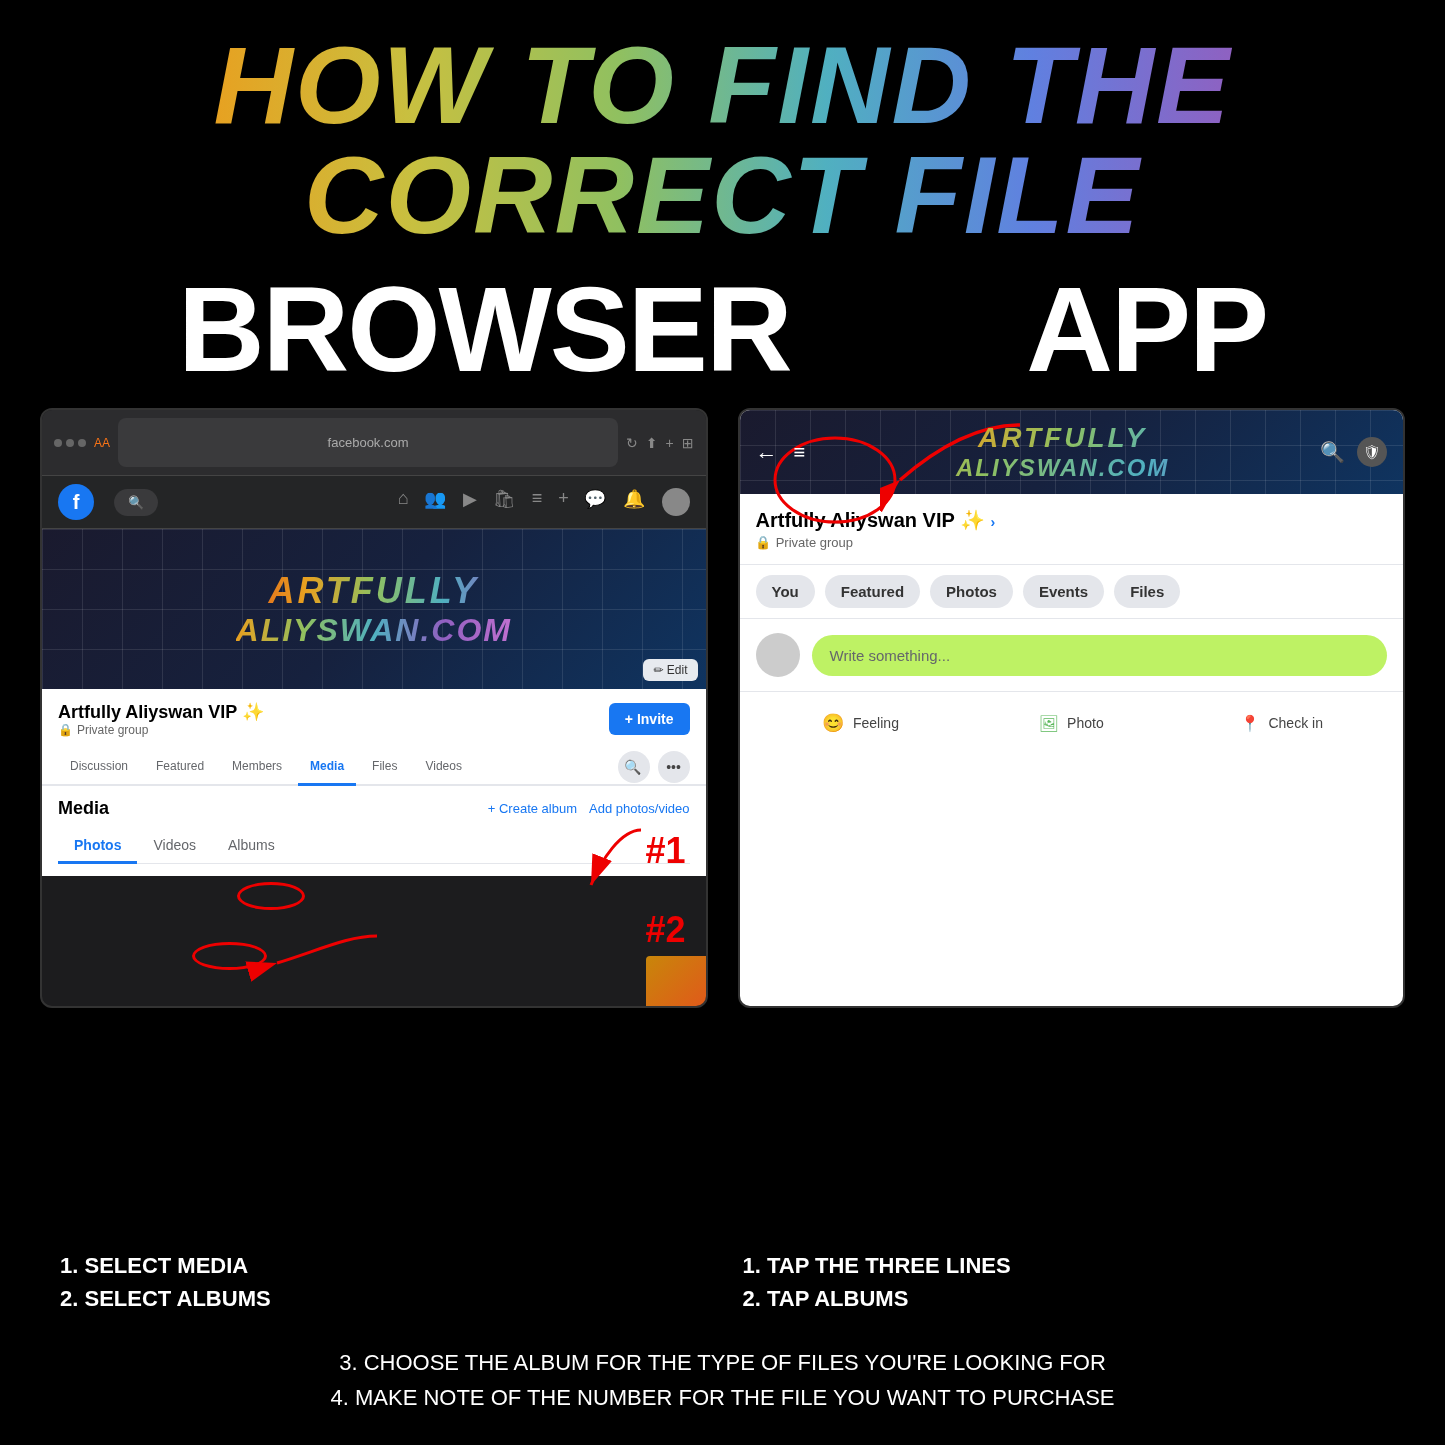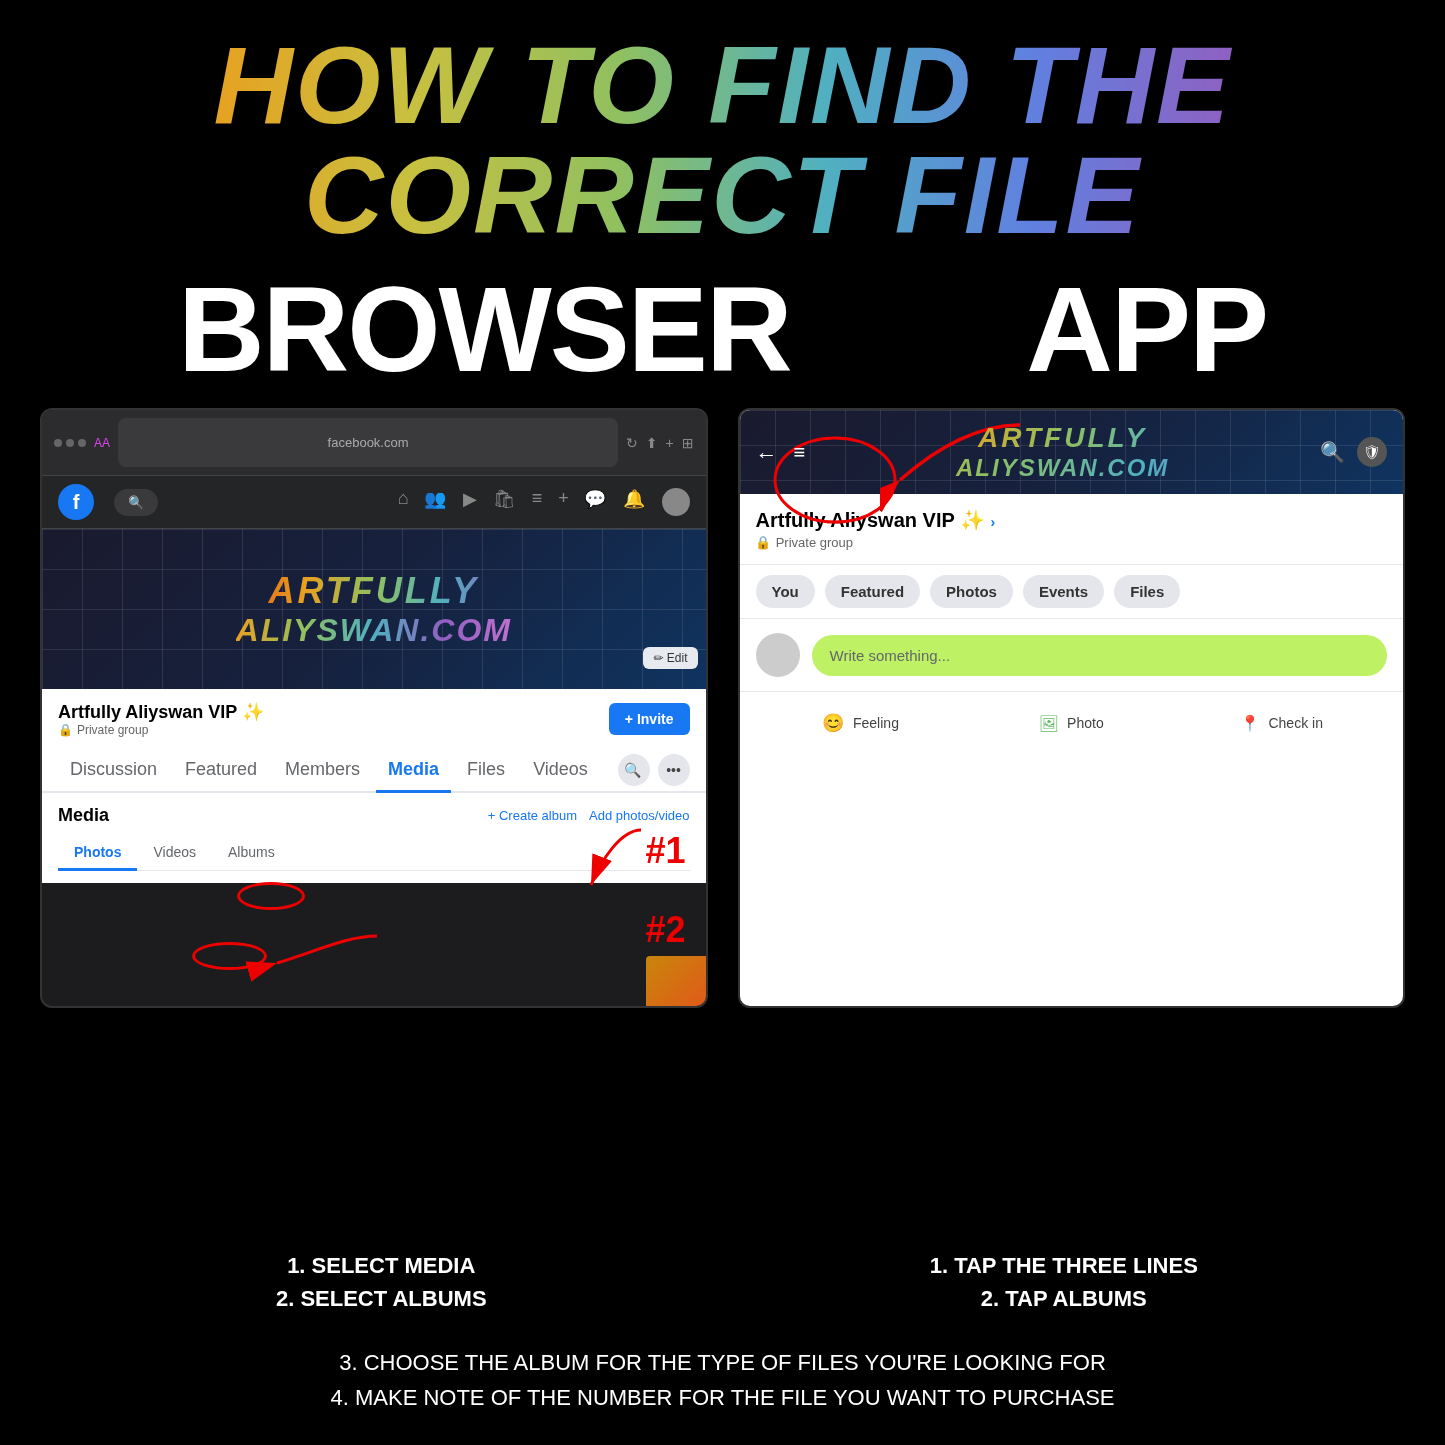--- a/index.html
+++ b/index.html
@@ -152,41 +152,41 @@
     .aliyswan-text {
       font-size: 32px; font-weight: 900; letter-spacing: 2px;
       font-style: italic;
       background: linear-gradient(to right, #e8a020, #90c060, #50b0c0, #9060c0, #c070d0);
       -webkit-background-clip: text;
       -webkit-text-fill-color: transparent;
       background-clip: text;
       text-transform: uppercase;
     }
     .fb-edit-btn {
-      position: absolute; bottom: 20px; right: 8px;
+      position: absolute; bottom: 8px; right: 8px;
       background: rgba(255,255,255,0.9); border-radius: 6px;
       padding: 4px 10px; font-size: 12px; color: #333;
       display: flex; align-items: center; gap: 4px;
     }
     .fb-group-info {
       background: #fff; padding: 12px 16px;
     }
     .fb-group-name {
       font-size: 18px; font-weight: 700; color: #000;
     }
     .fb-group-type {
       font-size: 12px; color: #666; display: flex; align-items: center; gap: 4px;
     }
     .fb-tabs-row {
       background: #fff; padding: 0 16px;
       display: flex; align-items: center; gap: 4px;
       border-bottom: 2px solid #e4e6eb;
     }
     .fb-tab {
-      padding: 10px 12px; font-size: 18px; color: #65676b; cursor: pointer;
+      padding: 10px 12px; font-size: 12px; color: #65676b; cursor: pointer;
       border-bottom: 3px solid transparent; margin-bottom: -2px;
     }
     .fb-tab.active {
       color: #1877f2; border-bottom: 3px solid #1877f2; font-weight: 600;
     }
     .fb-tab-actions {
       margin-left: auto; display: flex; gap: 8px;
     }
     .fb-tab-btn {
       width: 32px; height: 32px; background: #e4e6eb; border-radius: 50%;
@@ -328,21 +328,21 @@
     .checkin-icon { font-size: 16px; color: #e05a1a; }
 
     
     .instructions-row {
       display: flex;
       width: 100%;
       padding: 20px 60px 30px;
       gap: 40px;
     }
     .instructions-col {
-      flex: 1; text-align: center;
+      flex: 1; text-align: left;
     }
     .instructions-text {
       color: #fff; font-size: 22px; font-weight: 700;
       line-height: 1.5;
       text-transform: uppercase;
     }
     .instructions-bottom {
       width: 100%;
       padding: 0 40px 30px;
       text-align: center;
@@ -373,21 +373,21 @@
   <div class="screenshots-row">
 
     <div class="browser-mock" style="position:relative;">
 
       <div class="browser-toolbar">
         <div class="browser-dots">
           <div class="browser-dot"></div>
           <div class="browser-dot"></div>
           <div class="browser-dot"></div>
         </div>
-        <div style="color:#d946ef;font-size:12px;">AA</div>
+        <div style="color:#f97316;font-size:12px;">AA</div>
         <div class="browser-url">facebook.com</div>
         <div class="browser-actions">
           <span>↻</span>
           <span>⬆</span>
           <span>+</span>
           <span>⊞</span>
         </div>
       </div>
 
       <div class="fb-nav">

